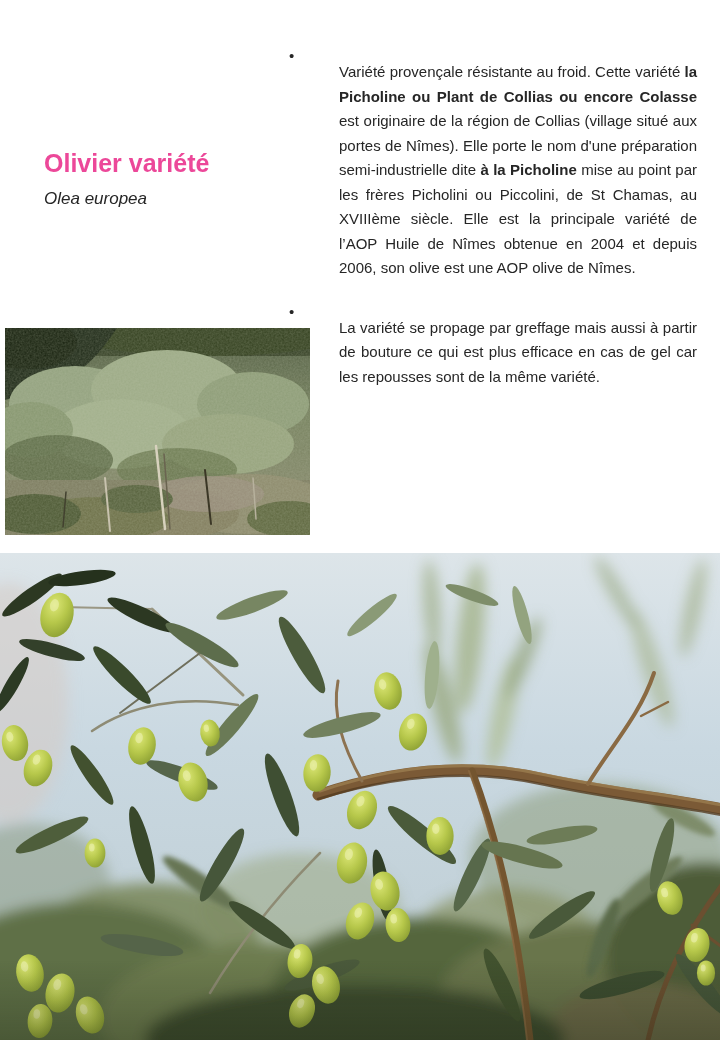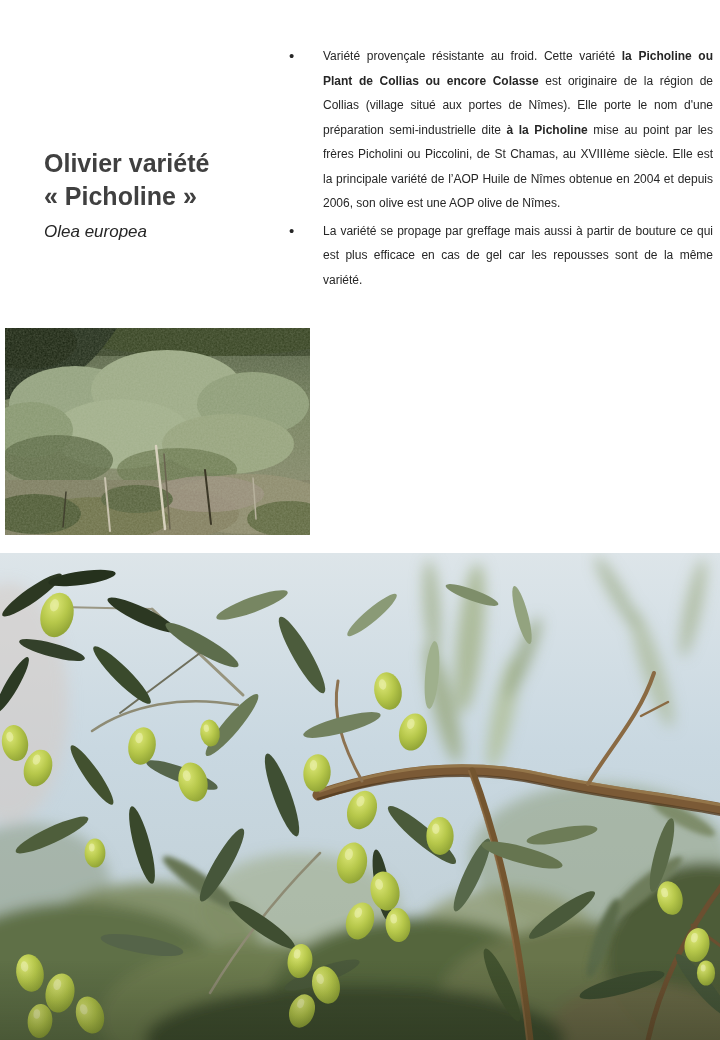--- a/index.html
+++ b/index.html
@@ -2,45 +2,44 @@
 <html><head>
 <meta charset="utf-8">
 <style>
   html,body{margin:0;padding:0;background:#e8e8e8;}
   .page{
     position:relative;width:720px;height:1040px;background:#ffffff;overflow:hidden;
     font-family:"Liberation Sans",sans-serif;color:#262626;
   }
   
   .title-block{position:absolute;left:44px;top:147px;width:240px;}
-  .title{margin:0;font-size:25px;line-height:33px;font-weight:700;color:#404040;}
+  .title{margin:0;font-size:25px;line-height:33px;font-weight:700;color:#ec4899;}
   .title-line{display:block;}
   .species{margin-top:7px;font-size:17px;line-height:23px;font-style:italic;}
   .family{margin-top:5px;font-size:17px;line-height:23px;}
   
   .content{position:absolute;left:282px;top:44px;width:431px;}
   .li{display:flex;margin:0 0 3px 0;}
   .marker{flex:0 0 34px;padding-left:7px;font-size:15px;line-height:24.5px;}
-  .txt{flex:1;margin:0;font-size:12px;line-height:24.5px;text-align:justify;text-align-last:left;}
+  .txt{flex:1;margin:16px;font-size:15px;line-height:24.5px;text-align:justify;text-align-last:left;}
   .bold{font-weight:700;}
   
   figure{margin:0;padding:0;}
   .grove-photo{position:absolute;left:5px;top:328px;width:305px;height:207px;}
   .branch-photo{position:absolute;left:0;top:553px;width:720px;height:487px;}
   figure svg{display:block;width:100%;height:100%;}
 </style>
 </head>
 <body>
 
 <div class="page">
 
   <section class="title-block">
     <h1 class="title">
       <span class="title-line">Olivier variété</span>
-      <span class="title-line">« Picholine »</span>
     </h1>
     <div class="species">Olea europea</div>
   </section>
 
   <figure class="grove-photo">
     <svg viewBox="0 0 305 207" preserveAspectRatio="none">
       <defs>
         <linearGradient id="g-bg" x1="0" y1="0" x2="0" y2="1">
           <stop offset="0" stop-color="#4e5a40"></stop>
           <stop offset="0.45" stop-color="#77825f"></stop>

